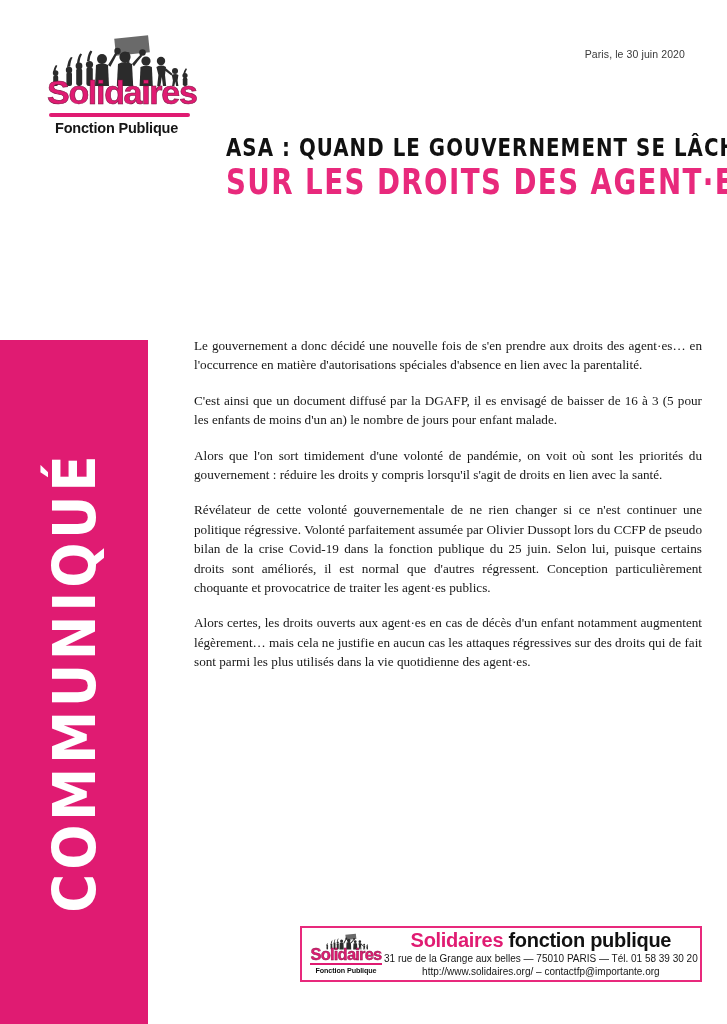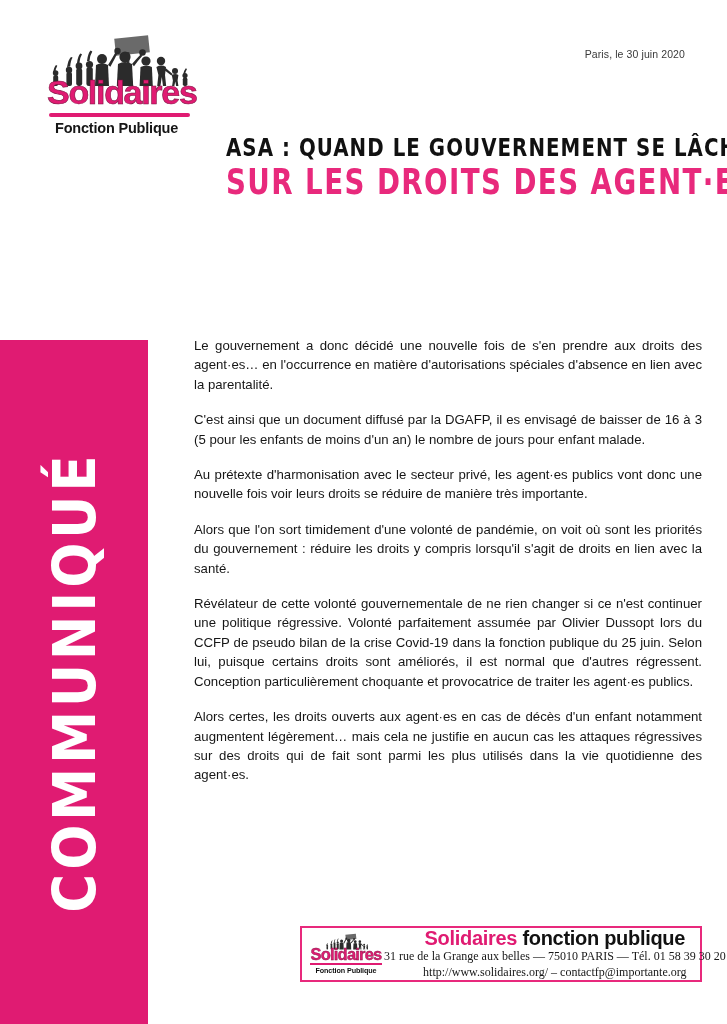--- a/index.html
+++ b/index.html
@@ -139,21 +139,21 @@
 
   
   #body-copy {
     position: absolute;
     left: 194px;
     top: 336px;
     width: 508px;
   }
   #body-copy p {
     margin: 0 0 16px 0;
-    font-family: Liberation Sans, sans-serif;
+    font-family: Liberation Serif, serif;
     font-size: 13.2px;
     line-height: 1.47;
     color: #161616;
     text-align: justify;
     hyphens: none;
   }
   #body-copy p:last-child { margin-bottom: 0; margin-top: 10px; }
 
   
   #footer-box {
@@ -228,22 +228,22 @@
     font-weight: bold;
     font-size: 20px;
     line-height: 1.08;
     color: #111111;
     letter-spacing: -0.3px;
     white-space: nowrap;
   }
   #footer-title .brand { color: #E01B72; }
   #footer-address,
   #footer-contact {
-    font-family: Liberation Serif, serif;
-    font-size: 12px;
+    font-family: Liberation Sans, sans-serif;
+    font-size: 10px;
     line-height: 1.3;
     color: #161616;
     white-space: nowrap;
   }
 </style>
 </head>
 <body>
 
 <div id="page">
 
@@ -301,21 +301,20 @@
     <div class="title-line" id="title-line-2">SUR LES DROITS DES AGENT·ES</div>
   </div>
 
   <div id="side-banner">
     <div id="side-banner-label">COMMUNIQUÉ</div>
   </div>
 
   <div id="body-copy">
     <p>Le gouvernement a donc décidé une nouvelle fois de s'en prendre aux droits des agent·es… en l'occurrence en matière d'autorisations spéciales d'absence en lien avec la parentalité.</p>
     <p>C'est ainsi que un document diffusé par la DGAFP, il es envisagé de baisser de 16 à 3 (5 pour les enfants de moins d'un an) le nombre de jours pour enfant malade.</p>
-    <p>Au prétexte d'harmonisation avec le secteur privé, les agent·es publics vont donc une nouvelle fois voir leurs droits se réduire de manière très importante.</p>
     <p>Alors que l'on sort timidement d'une volonté de pandémie, on voit où sont les priorités du gouvernement : réduire les droits y compris lorsqu'il s'agit de droits en lien avec la santé.</p>
     <p>Révélateur de cette volonté gouvernementale de ne rien changer si ce n'est continuer une politique régressive. Volonté parfaitement assumée par Olivier Dussopt lors du CCFP de pseudo bilan de la crise Covid-19 dans la fonction publique du 25 juin. Selon lui, puisque certains droits sont améliorés, il est normal que d'autres régressent. Conception particulièrement choquante et provocatrice de traiter les agent·es publics.</p>
     <p>Alors certes, les droits ouverts aux agent·es en cas de décès d'un enfant notamment augmentent légèrement… mais cela ne justifie en aucun cas les attaques régressives sur des droits qui de fait sont parmi les plus utilisés dans la vie quotidienne des agent·es.</p>
   </div>
 
   <div id="footer-box">
     <div id="footer-logo">
       <svg id="footer-crowd-svg" viewBox="0 0 145 55" aria-hidden="true">
         <g fill="#2b2b2b">
           <rect x="68" y="4" width="34" height="17" transform="rotate(-6 85 12)" fill="#6a6a6a"></rect>

